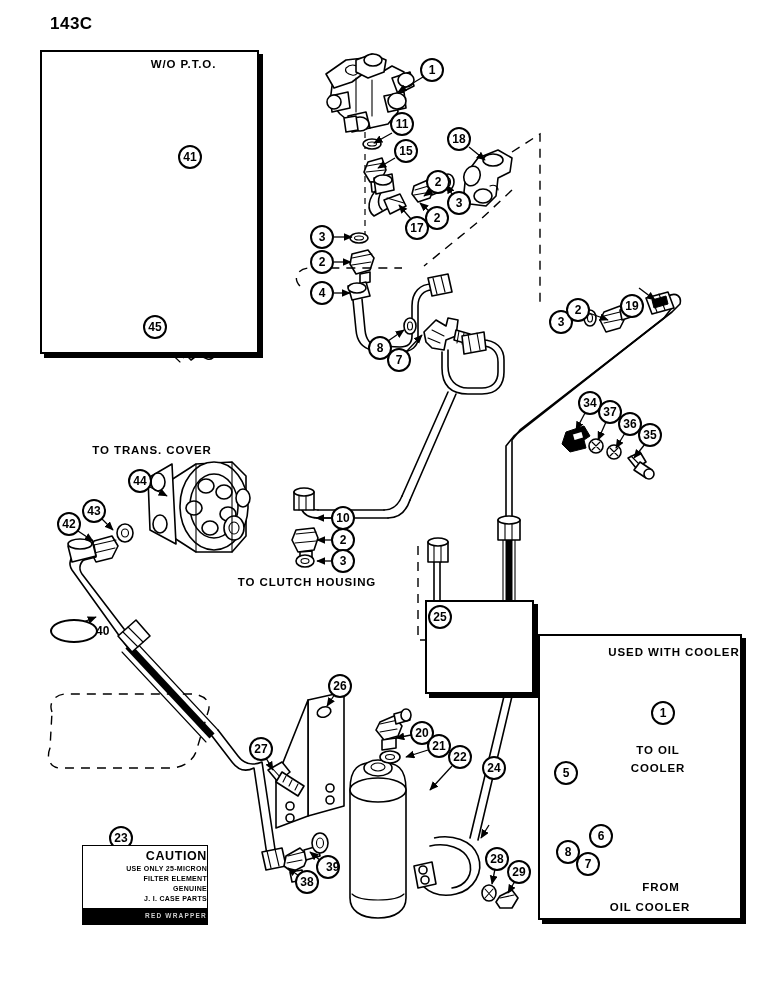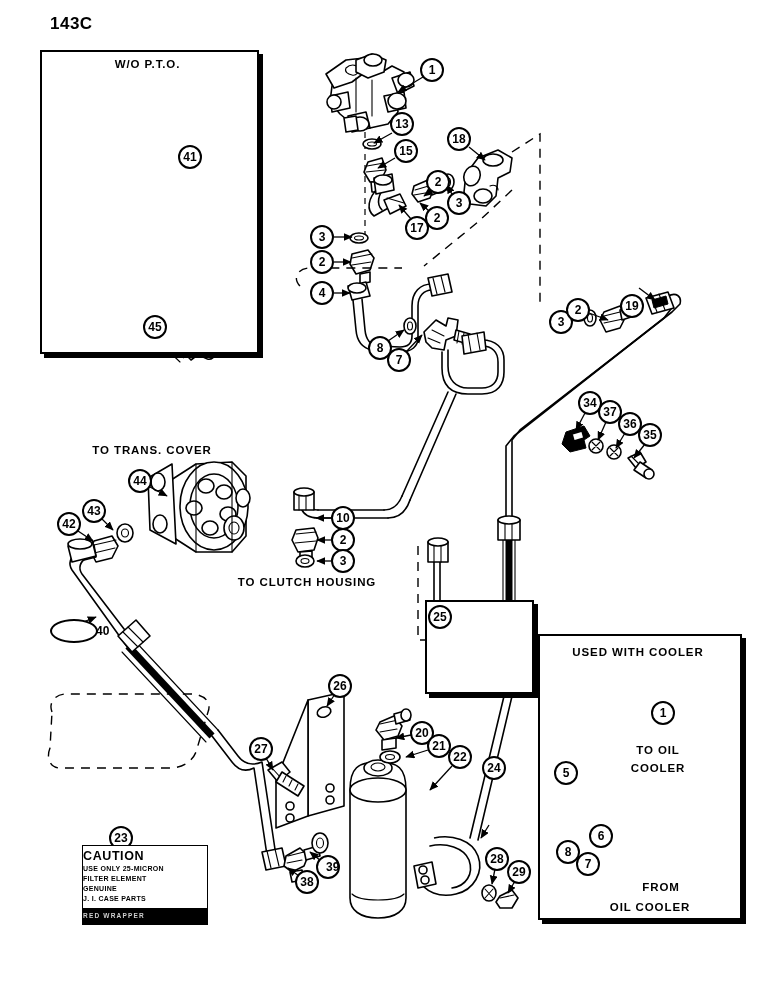--- a/index.html
+++ b/index.html
@@ -72,30 +72,31 @@
   }
   .inset-title {
     position: absolute;
     left: 0;
     right: 0;
     text-align: center;
     font-size: 11.5px;
     font-weight: bold;
     letter-spacing: 0.9px;
     z-index: 5;
+    padding-left: 36px;
   }
   
   #caution-label {
     position: absolute;
     left: 82px;
     top: 845px;
     width: 124px;
     border: 1px solid #000;
     background: #fff;
-    text-align: left;
+    text-align: right;
     z-index: 7;
   }
   #caution-label .ct-head {
     font-size: 12.5px;
     font-weight: bold;
     letter-spacing: 0.6px;
     padding: 3px 0 1px 0;
   }
   #caution-label .ct-line {
     font-size: 7px;
@@ -563,21 +564,21 @@
   <div id="captions-layer">
       <div class="caption center" style="left: 152px; top: 444px;">TO TRANS. COVER</div>
       <div class="caption center" style="left: 307px; top: 576px;">TO CLUTCH HOUSING</div>
       <div class="caption center" style="left: 658px; top: 744px;">TO OIL</div>
       <div class="caption center" style="left: 658px; top: 762px;">COOLER</div>
       <div class="caption center" style="left: 661px; top: 881px;">FROM</div>
       <div class="caption center" style="left: 650px; top: 901px;">OIL COOLER</div>
     </div>
   <div id="callouts-layer">
       <div class="callout" style="left: 432px; top: 70px;">1</div>
-      <div class="callout" style="left: 402px; top: 124px;">13</div>
+      <div class="callout" style="left: 402px; top: 124px;">11</div>
       <div class="callout" style="left: 406px; top: 151px;">15</div>
       <div class="callout" style="left: 459px; top: 139px;">18</div>
       <div class="callout" style="left: 438px; top: 182px;">2</div>
       <div class="callout" style="left: 459px; top: 203px;">3</div>
       <div class="callout" style="left: 437px; top: 218px;">2</div>
       <div class="callout" style="left: 417px; top: 228px;">17</div>
       <div class="callout" style="left: 322px; top: 237px;">3</div>
       <div class="callout" style="left: 322px; top: 262px;">2</div>
       <div class="callout" style="left: 322px; top: 293px;">4</div>
       <div class="callout" style="left: 380px; top: 348px;">8</div>

